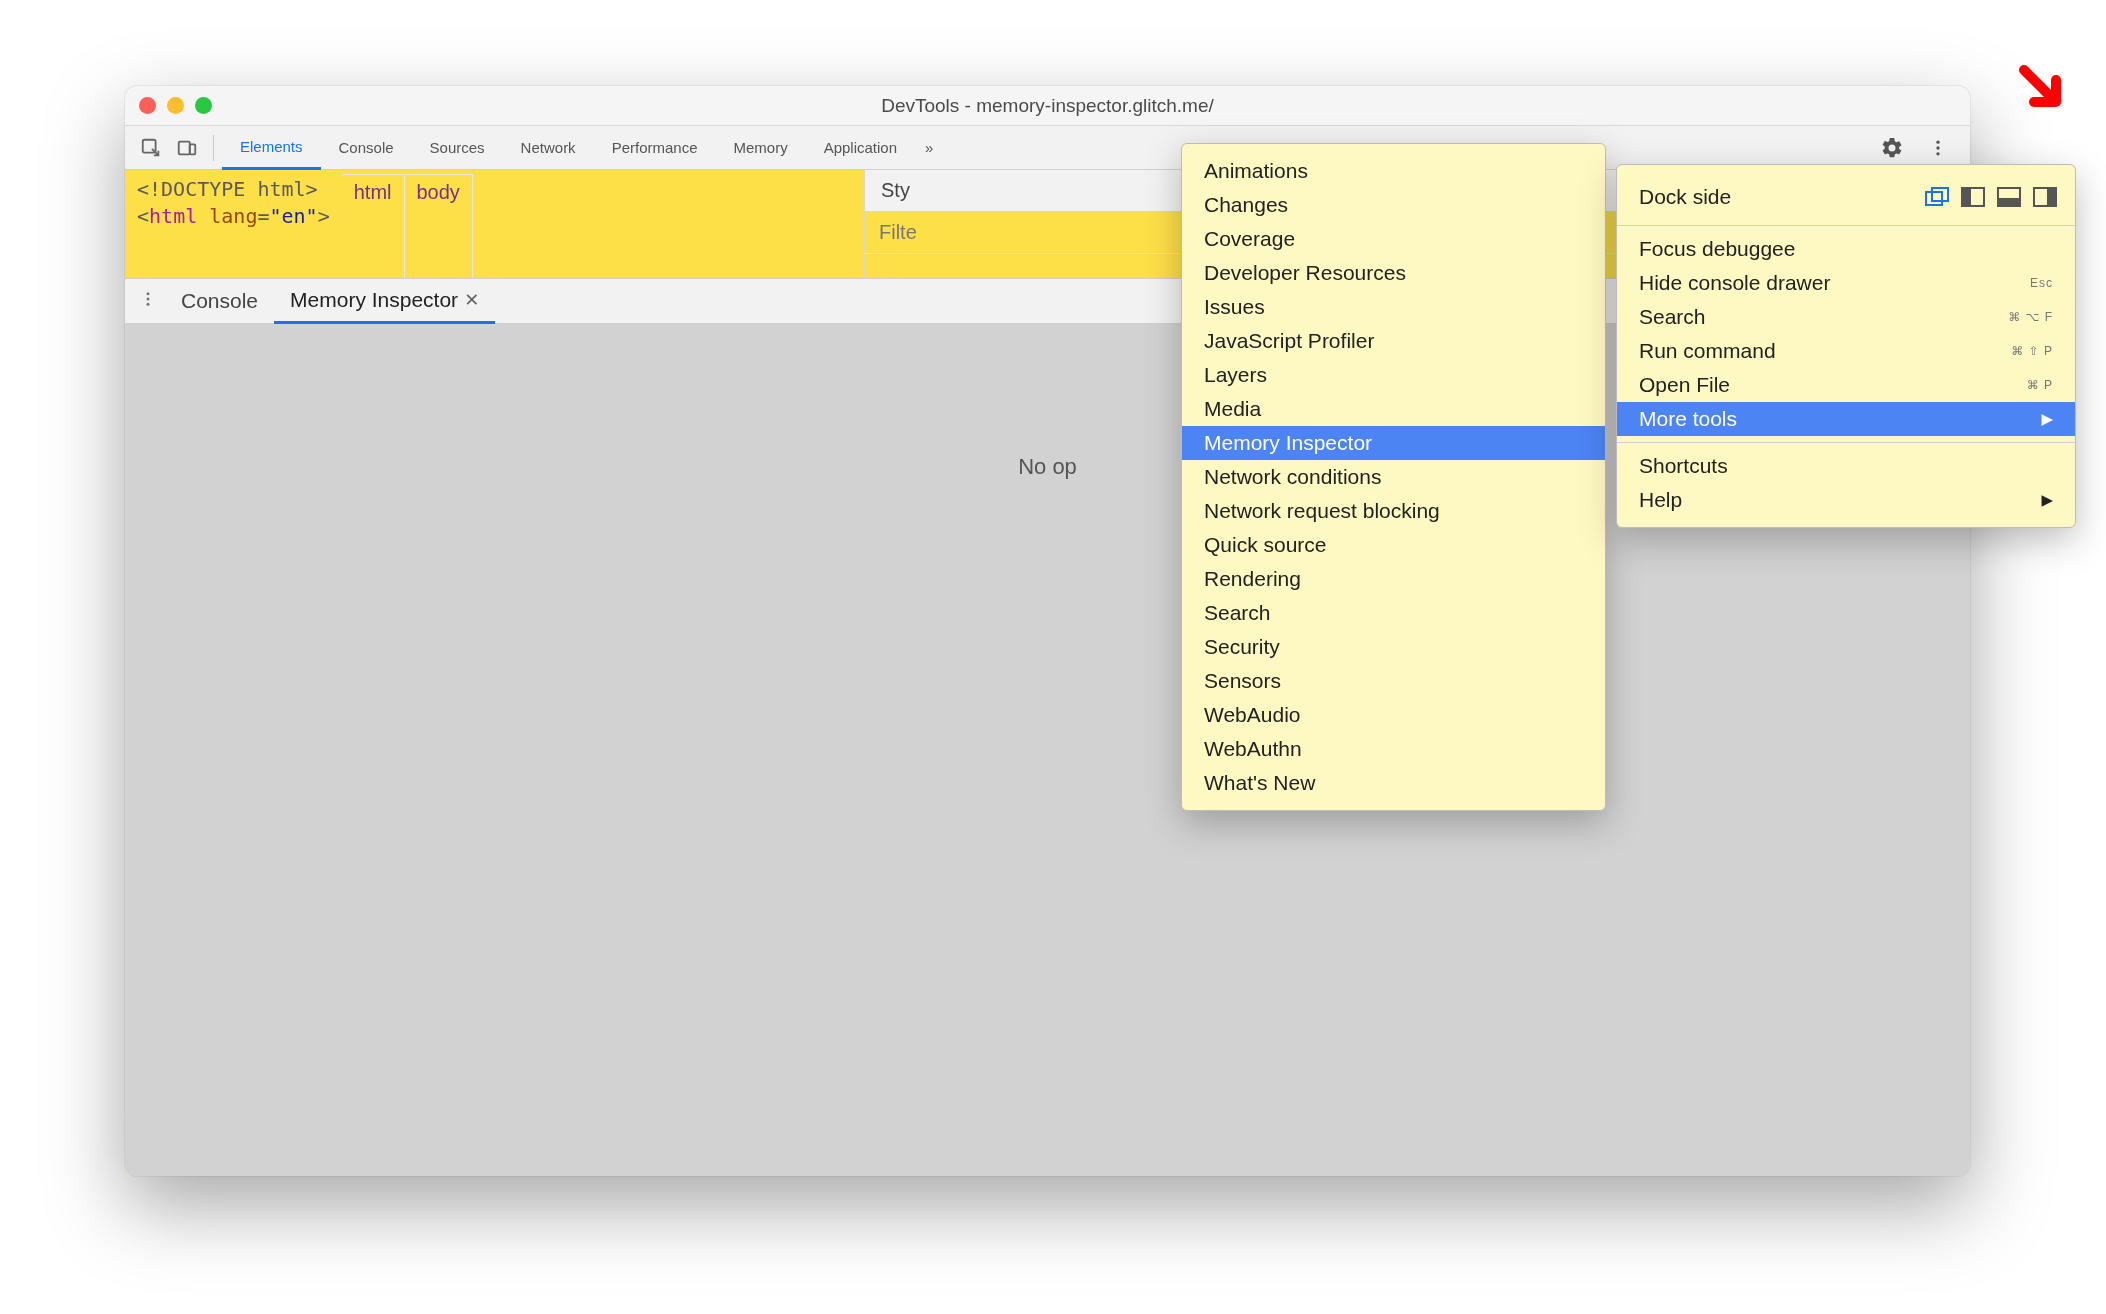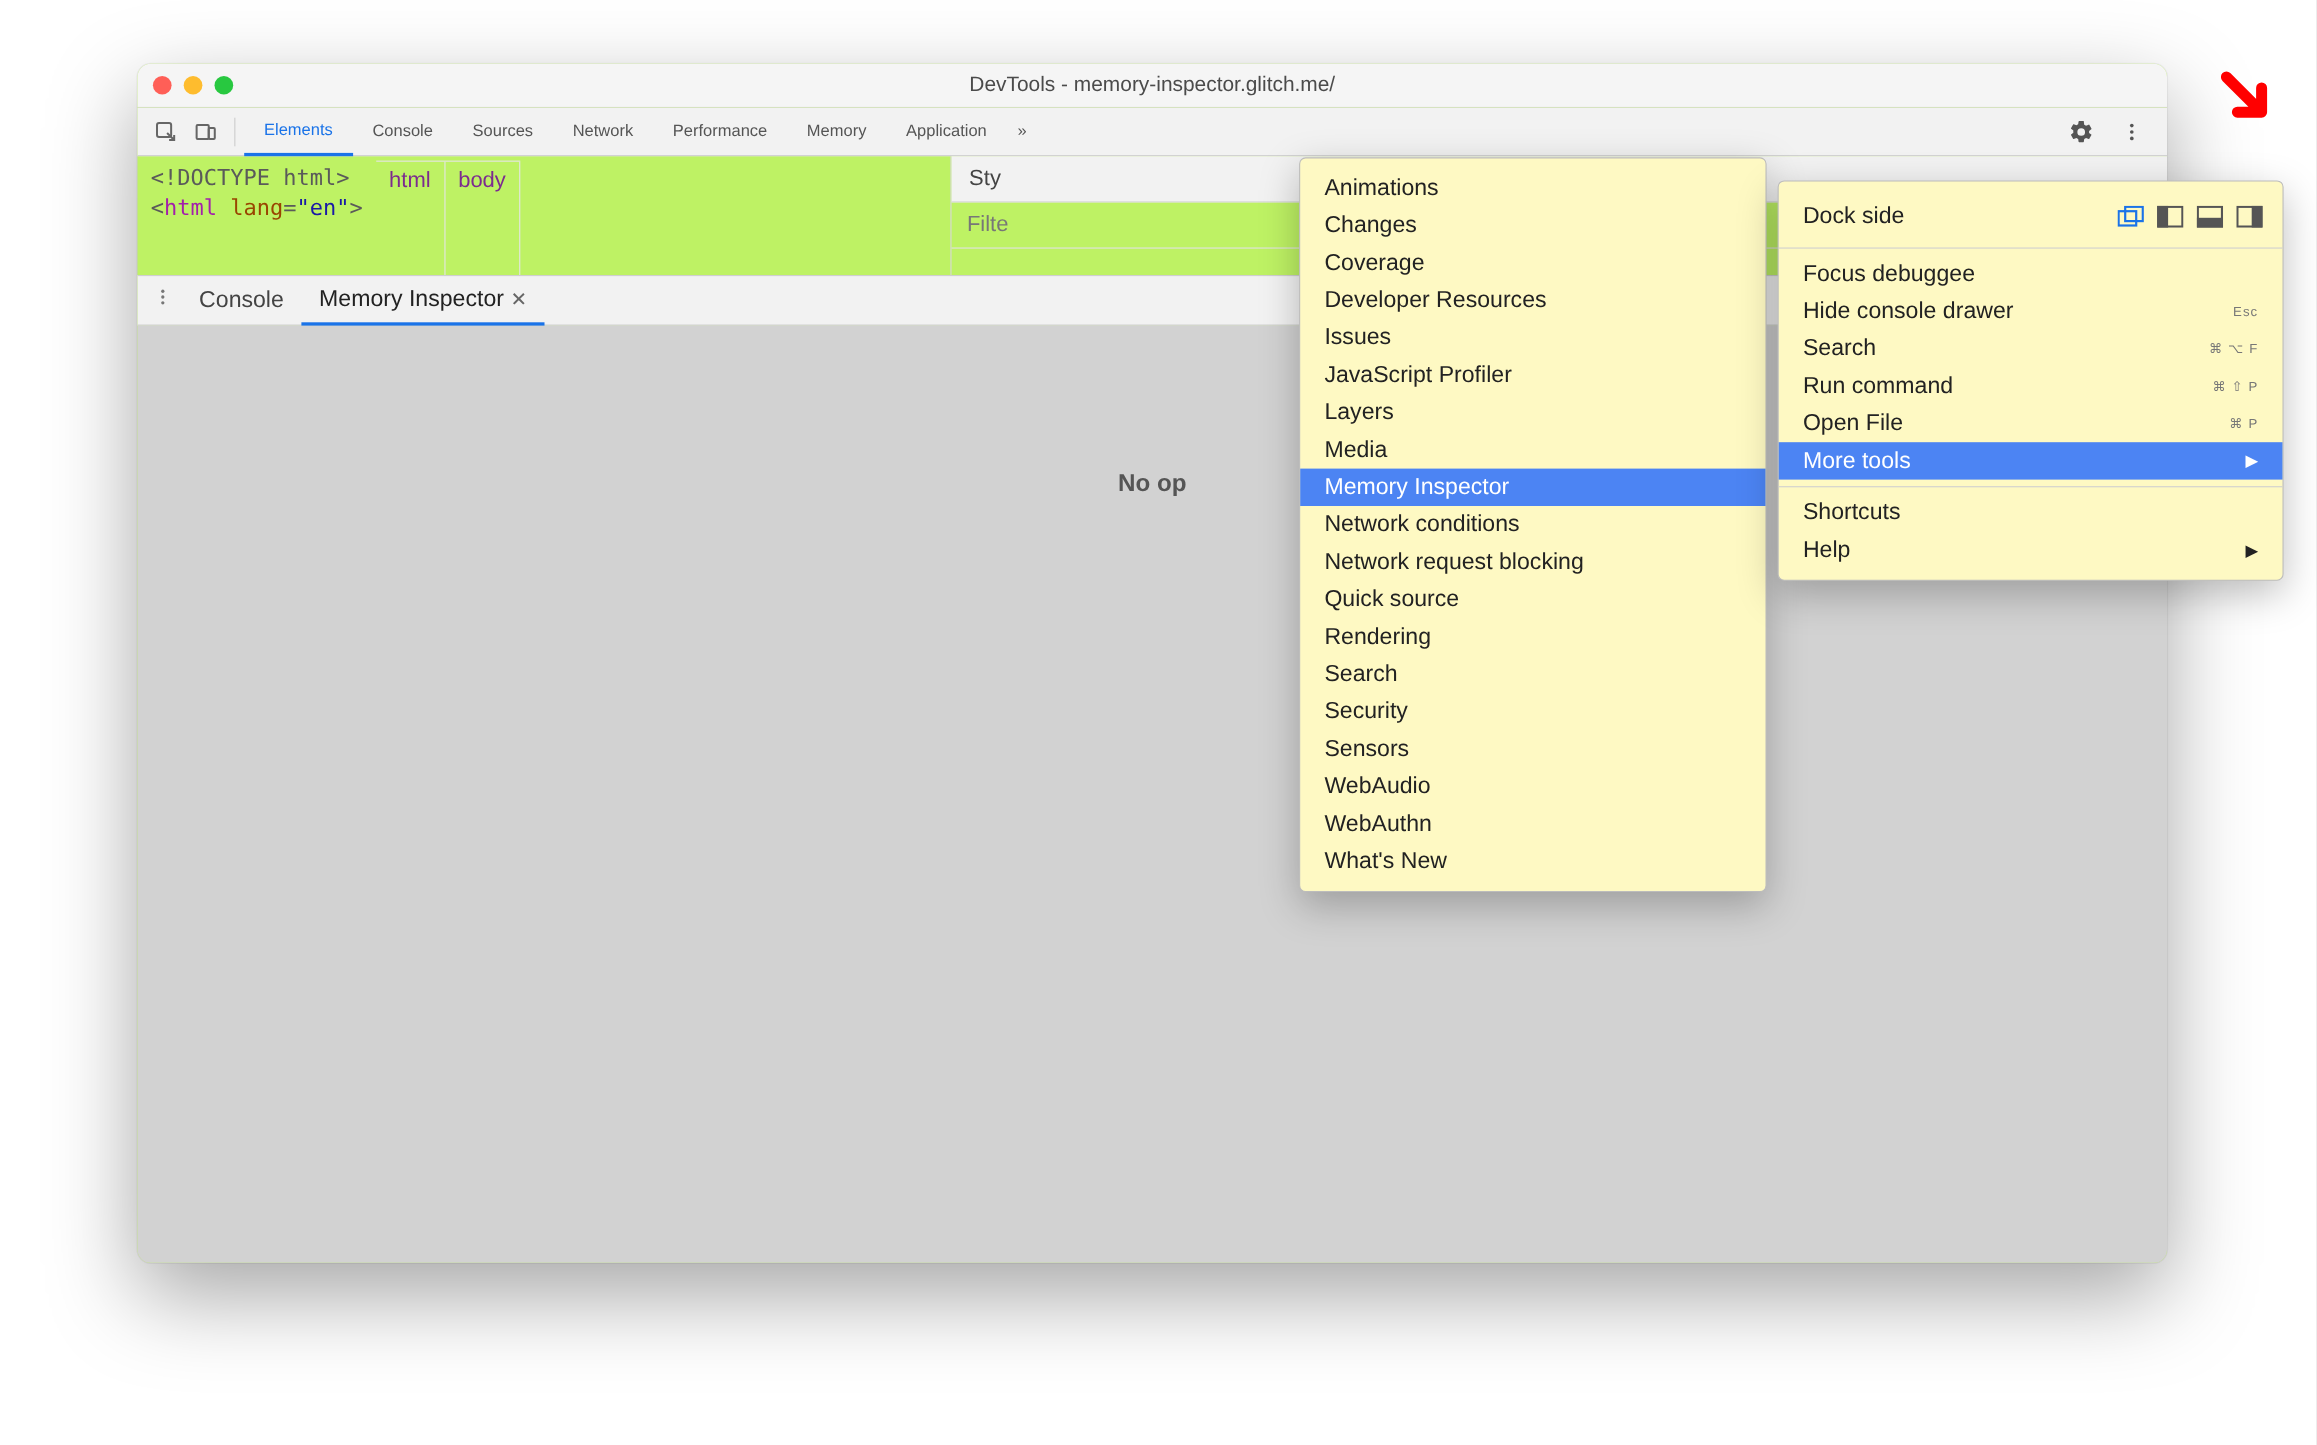--- a/index.html
+++ b/index.html
@@ -6,24 +6,24 @@
   body {
     font-family: -apple-system, BlinkMacSystemFont, "Segoe UI", Helvetica, Arial, sans-serif;
     background: #ffffff;
     width: 2106px;
     height: 1314px;
     position: relative;
   }
   .window {
     position: absolute;
     left: 125px;
-    top: 58px;
+    top: 86px;
     width: 1845px;
     height: 1090px;
-    background: #bef264;
+    background: #fde047;
     border-radius: 12px;
     box-shadow: 0 30px 80px rgba(0,0,0,0.35), 0 0 0 1px rgba(0,0,0,0.05);
     overflow: visible;
   }
   
   .titlebar {
     height: 40px;
     display: flex;
     align-items: center;
     padding: 0 14px;
@@ -137,21 +137,20 @@
   .drawer-tabs .dtab { padding: 0 16px; height: 100%; display: flex; align-items: center; }
   .drawer-tabs .dtab.active { color: #222; border-bottom: 3px solid #1a73e8; margin-bottom: -1px; }
   .drawer-tabs .close { margin-left: 6px; color: #666; font-size: 18px; }
   .drawer-body {
     background: #d2d2d2;
     height: calc(100% - 40px - 44px - 108px - 46px);
     display: flex;
     align-items: flex-start;
     justify-content: center;
     border-radius: 0 0 12px 12px;
-    font-weight: bold;
   }
   .drawer-body .empty {
     margin-top: 130px;
     font-size: 22px;
     color: #555;
   }
   
   .menu {
     position: absolute;
     background: #fef9c3;

